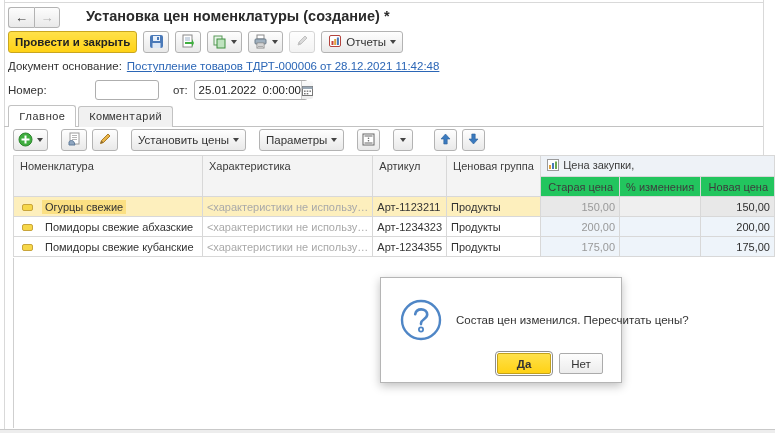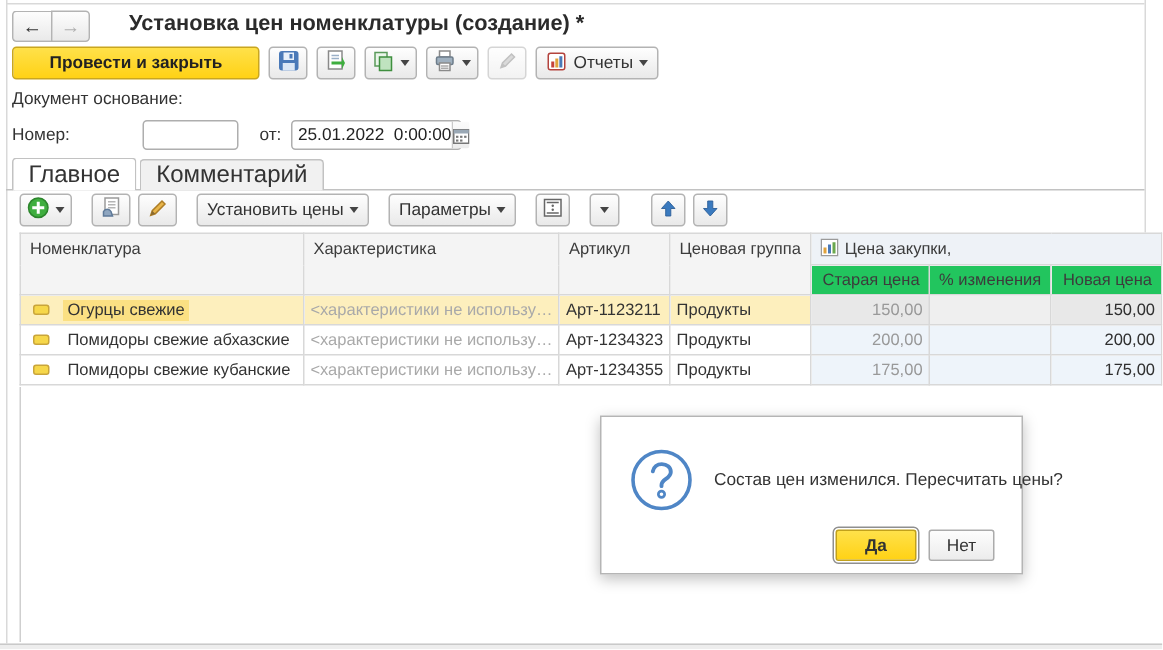--- a/index.html
+++ b/index.html
@@ -18,21 +18,21 @@
     display:inline-flex; align-items:center; justify-content:center;
     height:22px; border:1px solid #b3b3b3; border-radius:3px;
     background:linear-gradient(#fefefe,#e9e9e9);
     font-size:11.5px; color:#333; cursor:default; gap:4px; padding:0 6px;
   }
   .btn.icon-only { width:26px; padding:0; }
   .btn.split { padding:0 4px; }
   .caret { width:0; height:0; border-left:3.5px solid transparent; border-right:3.5px solid transparent; border-top:4px solid #444; display:inline-block; }
   .btn-yellow {
     background:linear-gradient(#ffe14a,#ffd215); border:1px solid #c9a61f;
-    font-weight:bold; color:#222; padding:0 24px;
+    font-weight:bold; color:#222; padding:0 6px;
   }
 
   
   .navgroup { left:8px; top:7px; height:21px; display:flex; }
   .navgroup .nb {
     width:26px; height:21px; display:flex; align-items:center; justify-content:center;
     border:1px solid #b3b3b3; background:linear-gradient(#fdfdfd,#e9e9e9); font-size:13px;
   }
   .navgroup .nb:first-child { border-radius:3px 0 0 3px; border-right:none; color:#333; }
   .navgroup .nb:last-child { border-radius:0 3px 3px 0; color:#b0b0b0; }
@@ -50,21 +50,21 @@
   }
   input.field { outline:none; }
   .datefield { width:114px; justify-content:space-between; padding-right:0; }
   .calbtn { width:18px; height:18px; display:flex; align-items:center; justify-content:center; border-left:1px solid #c9c9c9; background:linear-gradient(#fbfbfb,#ececec); border-radius:0 2px 2px 0; }
 
   
   .tabs { left:8px; top:105px; display:flex; align-items:flex-end; z-index:2; }
   .tab {
     height:21px; padding:0 10px; display:flex; align-items:center;
     border:1px solid #c2c2c2; border-bottom:none; border-radius:3px 3px 0 0;
-    background:#f1f1f1; margin-right:2px; font-size:16px; color:#333;
+    background:#f1f1f1; margin-right:2px; font-size:11px; color:#333;font-family:Liberation Mono, monospace;
   }
   .tab.active { background:#fff; height:22px; position:relative; z-index:3; }
 
   
   .tbar { left:13px; top:129px; display:flex; align-items:center; gap:5px; }
   .sp { width:3px; }
 
   
   table.grid { border-collapse:collapse; table-layout:fixed; font-size:11px; }
   table.grid th, table.grid td { border:1px solid #d8d8d8; overflow:hidden; white-space:nowrap; }
@@ -80,22 +80,22 @@
   tr.selected td { background:#fdefbd; }
   tr.selected td.c-old { background:#e8e8e8; }
   tr.selected td.c-chg { background:#efefef; }
   tr.selected td.c-new { background:#e8e8e8; }
   .rowmark { display:inline-block; width:11px; height:7px; background:#f6d74a; border:1px solid #c9a53b; border-radius:2px; margin-right:9px; vertical-align:middle; }
   .name-hl { padding:1px 3px; }
   tr.selected .name-hl { background:#fbe083; }
 
   
   .dialog {
-    left:380px; top:277px; width:282px; height:106px; background:#fff;
-    border:1px solid #b5b5b5; box-shadow:0 3px 9px rgba(0,0,0,.25); z-index:10;margin-left:20px;
+    left:380px; top:277px; width:242px; height:106px; background:#fff;
+    border:1px solid #b5b5b5; box-shadow:0 3px 9px rgba(0,0,0,.25); z-index:10;
   }
   .dlg-msg { position:absolute; left:75px; top:36px; font-size:11.5px; color:#333; white-space:nowrap; }
   .dlg-btns { position:absolute; right:18px; bottom:8px; display:flex; gap:8px; }
   .dlg-yes {
     width:54px; height:21px; font-weight:bold;
     background:linear-gradient(#ffe14a,#ffd215); border:1px solid #c2a11b; border-radius:2px;
     outline:1px solid #8f8f8f; outline-offset:1px;
     display:flex; align-items:center; justify-content:center;
   }
   .dlg-no {
@@ -188,20 +188,21 @@
             <rect x="8.9" y="3.5" width="2" height="7.5" fill="#4a79b8"></rect>
           </svg>
       </span>
       <span>Отчеты</span>
       <span class="caret"></span>
     </div>
   </div>
 
   <div class="abs basis">
     <span>Документ основание:</span>
+    <span class="link">Поступление товаров ТДРТ-000006 от 28.12.2021 11:42:48</span>
   </div>
 
   <div class="abs numrow">
     <span style="width:87px;">Номер:</span>
     <input class="field" style="width: 64px;" value="">
     <span style="margin:0 6px 0 14px;">от:</span>
     <div class="field datefield">
       <span style="white-space:pre;">25.01.2022  0:00:00</span>
       <span class="calbtn">
         <svg width="11" height="11" viewBox="0 0 11 11">

